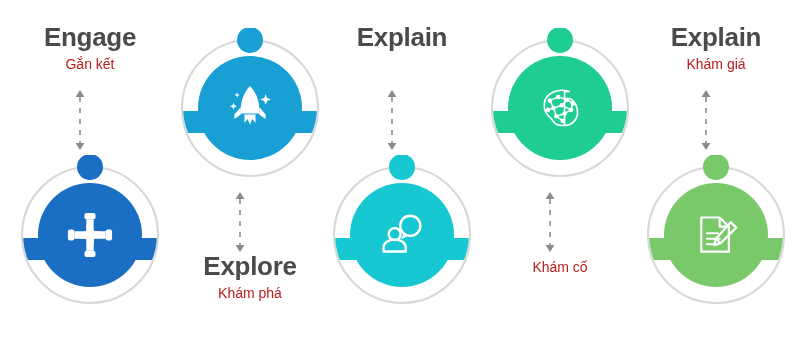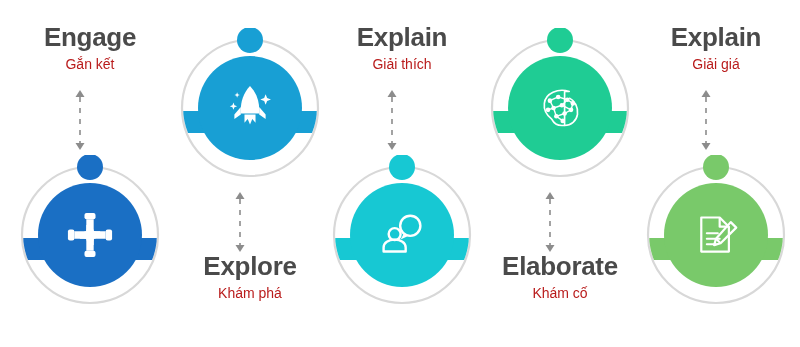--- a/index.html
+++ b/index.html
@@ -151,21 +151,20 @@
             <path d="M17 -15 l1.6 4.2 4.2 1.6 -4.2 1.6 -1.6 4.2 -1.6 -4.2 -4.2 -1.6 4.2 -1.6 Z" fill="#ffffff"></path>
             <path d="M-18 -6 l1.1 2.9 2.9 1.1 -2.9 1.1 -1.1 2.9 -1.1 -2.9 -2.9 -1.1 2.9 -1.1 Z" fill="#ffffff"></path>
             <path d="M-14 -17 l0.8 2.1 2.1 0.8 -2.1 0.8 -0.8 2.1 -0.8 -2.1 -2.1 -0.8 2.1 -0.8 Z" fill="#ffffff"></path>
           </g>
         </svg>
       </div>
     </div>
     <div class="node" style="left: 322px;">
       <div class="label-block top">
         <span class="title">Explain</span>
-        <span class="subtitle">Giải thích</span>
       </div>
       <div class="connector top"><svg class="connector-svg" width="160" height="72" viewBox="0 0 160 72">
           <line x1="70" y1="13" x2="70" y2="59" stroke="#8c8c8c" stroke-width="1.6" stroke-dasharray="5 6"></line>
           <path d="M70 6 L65.5 13 L74.5 13 Z" fill="#8c8c8c"></path>
           <path d="M70 66 L65.5 59 L74.5 59 Z" fill="#8c8c8c"></path>
         </svg></div>
       <div class="circle-wrap down">
         <svg class="circle-svg" width="140" height="165" viewBox="0 0 140 165">
           <circle cx="70" cy="80" r="68" fill="none" stroke="#d8d8d8" stroke-width="2.2"></circle>
           <defs>
@@ -180,21 +179,20 @@
             <circle cx="-8" cy="-1" r="6.5" fill="none" stroke="#ffffff" stroke-width="2.6"></circle>
             <path d="M-20 18 L-20 13.5 C-20 8.2 -14.6 5 -8 5 C-1.4 5 4 8.2 4 13.5 L4 18 Z" fill="none" stroke="#ffffff" stroke-width="2.6" stroke-linejoin="round"></path>
             <circle cx="9" cy="-10" r="11" fill="none" stroke="#ffffff" stroke-width="2.6"></circle>
             <path d="M2 -1.5 L-1.5 5 L5.5 1.5 Z" fill="#ffffff"></path>
           </g>
         </svg>
       </div>
     </div>
     <div class="node" style="left: 480px;">
       <div class="label-block bot">
-        <span class="title">Elaborate</span>
         <span class="subtitle">Khám cố</span>
       </div>
       <div class="connector bot"><svg class="connector-svg" width="160" height="72" viewBox="0 0 160 72">
           <line x1="70" y1="13" x2="70" y2="59" stroke="#8c8c8c" stroke-width="1.6" stroke-dasharray="5 6"></line>
           <path d="M70 6 L65.5 13 L74.5 13 Z" fill="#8c8c8c"></path>
           <path d="M70 66 L65.5 59 L74.5 59 Z" fill="#8c8c8c"></path>
         </svg></div>
       <div class="circle-wrap up">
         <svg class="circle-svg" width="140" height="165" viewBox="0 0 140 165">
           <circle cx="70" cy="80" r="68" fill="none" stroke="#d8d8d8" stroke-width="2.2"></circle>
@@ -233,21 +231,21 @@
             <circle cx="14" cy="-5" r="2.5" fill="#ffffff"></circle>
             <circle cx="-13" cy="2" r="2.5" fill="#ffffff"></circle>
             <circle cx="3" cy="14" r="2.5" fill="#ffffff"></circle>
           </g>
         </svg>
       </div>
     </div>
     <div class="node" style="left: 636px;">
       <div class="label-block top">
         <span class="title">Explain</span>
-        <span class="subtitle">Giải giá</span>
+        <span class="subtitle">Khám giá</span>
       </div>
       <div class="connector top"><svg class="connector-svg" width="160" height="72" viewBox="0 0 160 72">
           <line x1="70" y1="13" x2="70" y2="59" stroke="#8c8c8c" stroke-width="1.6" stroke-dasharray="5 6"></line>
           <path d="M70 6 L65.5 13 L74.5 13 Z" fill="#8c8c8c"></path>
           <path d="M70 66 L65.5 59 L74.5 59 Z" fill="#8c8c8c"></path>
         </svg></div>
       <div class="circle-wrap down">
         <svg class="circle-svg" width="140" height="165" viewBox="0 0 140 165">
           <circle cx="70" cy="80" r="68" fill="none" stroke="#d8d8d8" stroke-width="2.2"></circle>
           <defs>

